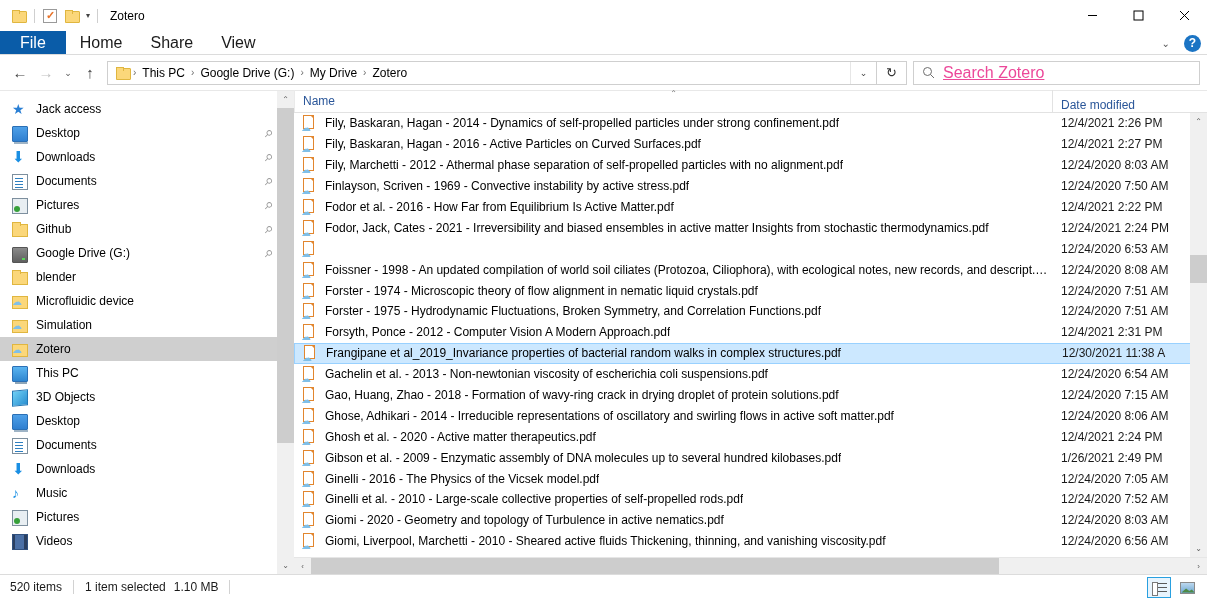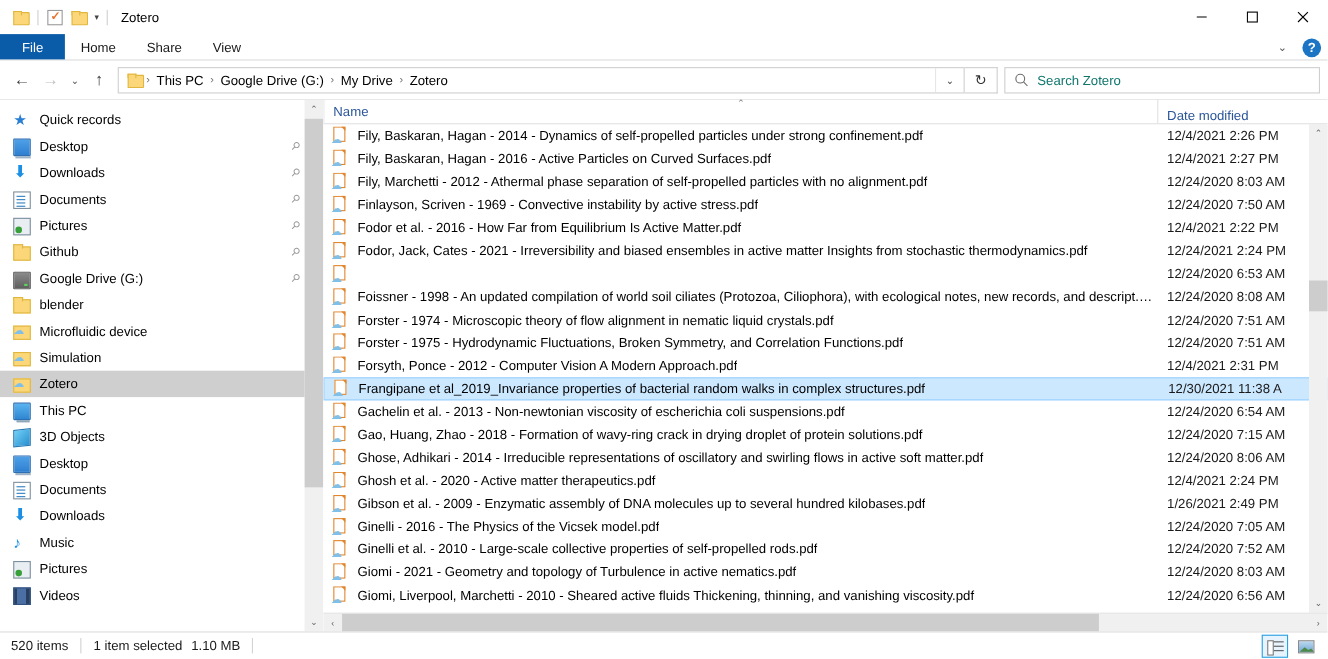--- a/index.html
+++ b/index.html
@@ -40,21 +40,21 @@
 
   .wincontrols { position:absolute; right:0; top:0; height:31px; display:flex; }
   .wc { width: 46px; height: 31px; display:flex; align-items:center; justify-content:center; font-size: 11px; color:#000; }
 
   
   .ribbon {
     height: 24px; flex: 0 0 24px; display: flex; align-items: stretch;
     background:#ffffff; position: relative;
     border-bottom: 1px solid #dcdcdc;
   }
-  .tab { padding: 0 14px; display:flex; align-items:center; font-size: 12px; color:#1a1a1a; }
+  .tab { padding: 0 14px; display:flex; align-items:center; font-size: 16px; color:#1a1a1a; }
   .tab.file { background:#0a5ca8; color:#ffffff; padding: 0 20px; font-weight: normal; }
   .ribbon-right { position:absolute; right:6px; top:0; height:24px; display:flex; align-items:center; gap:10px; }
   .chev-min { font-size: 10px; color:#555; padding:0 4px; }
   .help-btn {
     width:17px; height:17px; border-radius:50%; background:#1b74c4;
     color:#fff; font-size:12px; font-weight:bold; display:flex; align-items:center; justify-content:center;
   }
 
   
   .addressrow {
@@ -70,21 +70,21 @@
   }
   .crumbs { display:flex; align-items:center; height:100%; padding-left:6px; flex:1 1 auto; overflow:hidden; }
   .crumb { font-size:12px; color:#000; padding: 0 3px; white-space:nowrap; }
   .crumb-sep { color:#6f6f6f; font-size:10px; padding:0 3px; }
   .addr-caret { width:26px; height:22px; display:flex; align-items:center; justify-content:center; font-size:9px; color:#444; border-left:1px solid #e6e6e6;}
   .refreshbtn { width:30px; height:24px; border:1px solid #cfcfcf; border-left:none; display:flex; align-items:center; justify-content:center; font-size:13px; color:#333; background:#fff;}
   .searchbox {
     width: 287px; height: 24px; border:1px solid #cfcfcf; background:#fff;
     display:flex; align-items:center; margin-left: 6px; padding-left:8px; gap:8px;
   }
-  .search-ph { font-size:12px; color:#0f766e; }
+  .search-ph { font-size:16px; color:#ec4899;text-decoration:underline; }
 
   
   .body { flex: 1 1 auto; display:flex; min-height:0; border-top:1px solid #e8e8e8; }
 
   
   .sidebar {
     width: 294px; flex: 0 0 294px; position:relative; background:#ffffff;
     overflow:hidden; border-right: none;
   }
   .tree { padding-top: 6px; }
@@ -273,21 +273,21 @@
       <span class="search-ph">Search Zotero</span>
     </div>
   </div>
 
   <div class="body">
 
     <div class="sidebar">
       <div class="tree" id="tree">
           <div class="node">
             <span class="ico ico-star">★</span>
-            <span>Quick records</span>
+            <span>Jack access</span>
           </div>
           <div class="node lvl1">
             <span class="ico ico-monitor"></span>
             <span>Desktop</span>
             <span class="pin" style="font-size: 10px;">⚲</span>
           </div>
           <div class="node lvl1">
             <span class="ico ico-down">⬇</span>
             <span>Downloads</span>
             <span class="pin" style="font-size: 10px;">⚲</span>
@@ -570,21 +570,21 @@
               <span class="fname">Ginelli et al. - 2010 - Large-scale collective properties of self-propelled rods.pdf</span>
             </div>
             <div class="cell-date">12/24/2020 7:52 AM</div>
           </div>
           <div class="row">
             <div class="cell-name">
               <span class="pdf-ico">
                 <span class="pg"></span>
                 <span class="cloud">☁</span>
               </span>
-              <span class="fname">Giomi - 2021 - Geometry and topology of Turbulence in active nematics.pdf</span>
+              <span class="fname">Giomi - 2020 - Geometry and topology of Turbulence in active nematics.pdf</span>
             </div>
             <div class="cell-date">12/24/2020 8:03 AM</div>
           </div>
           <div class="row">
             <div class="cell-name">
               <span class="pdf-ico">
                 <span class="pg"></span>
                 <span class="cloud">☁</span>
               </span>
               <span class="fname">Giomi, Liverpool, Marchetti - 2010 - Sheared active fluids Thickening, thinning, and vanishing viscosity.pdf</span>

